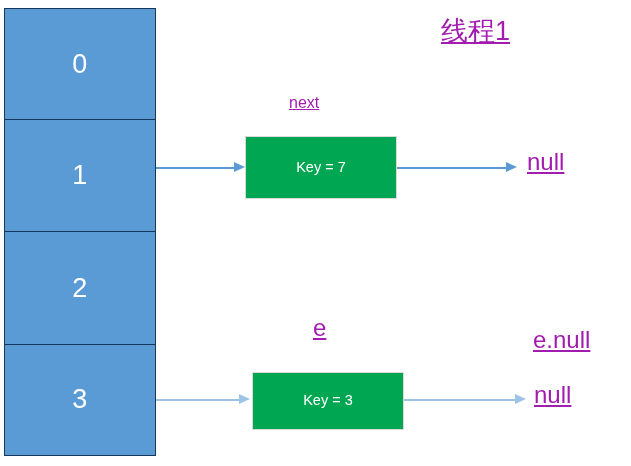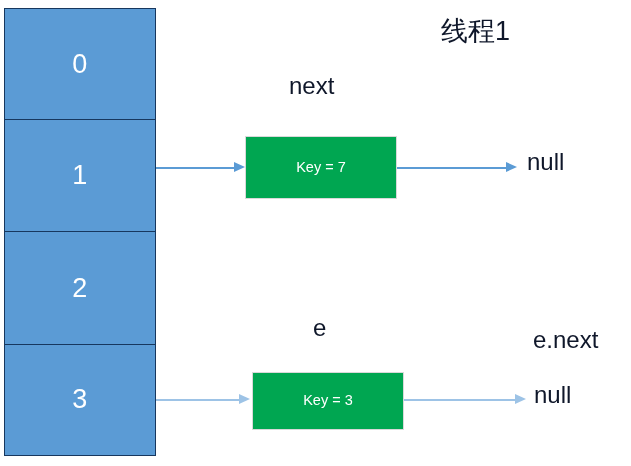--- a/index.html
+++ b/index.html
@@ -101,25 +101,26 @@
   
   .conn-3     { left: 156px; top: 399px; width: 85px; }
   .arrow-3    { left: 239px; top: 394px; }
   
   .conn-4     { left: 404px; top: 399px; width: 113px; }
   .arrow-4    { left: 515px; top: 394px; }
 
   
   .label {
     position: absolute;
-    color: #0f172a;
+    color: #a21caf;
     white-space: nowrap;
+    text-decoration: underline;
   }
   .lbl-thread { left: 441px; top: 13px;  font-size: 27px; }
-  .lbl-next   { left: 289px; top: 72px;  font-size: 24px; }
+  .lbl-next   { left: 289px; top: 94px;  font-size: 16px; }
   .lbl-nullup { left: 527px; top: 148px; font-size: 24px; }
   .lbl-e      { left: 313px; top: 314px; font-size: 24px; }
   .lbl-enext  { left: 533px; top: 326px; font-size: 24px; }
   .lbl-nulldn { left: 534px; top: 381px; font-size: 24px; }
 </style>
 </head>
 <body>
 
 <div id="canvas">
 
@@ -155,16 +156,16 @@
   </div>
 
   <div class="node node-a">
     <span class="line">Key = 3</span>
   </div>
 
   <div class="label lbl-thread">线程1</div>
   <div class="label lbl-next">next</div>
   <div class="label lbl-nullup">null</div>
   <div class="label lbl-e">e</div>
-  <div class="label lbl-enext">e.next</div>
+  <div class="label lbl-enext">e.null</div>
   <div class="label lbl-nulldn">null</div>
 
 </div>
 
 </body></html>

